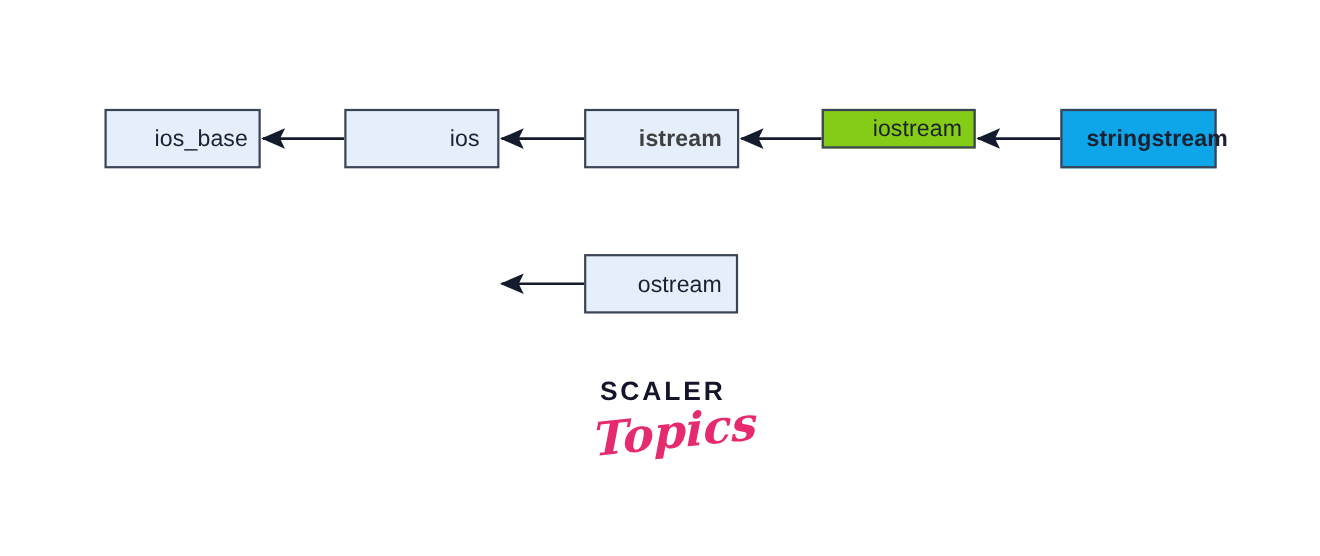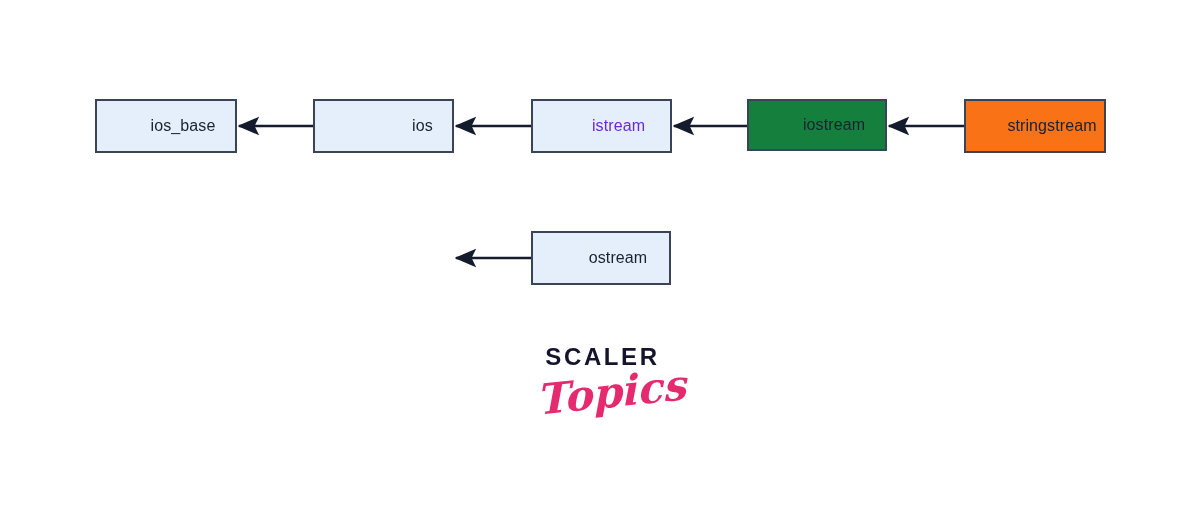--- a/index.html
+++ b/index.html
@@ -32,21 +32,21 @@
     position: absolute;
     box-sizing: border-box;
     background: #e4effb;
     border: 2px solid #3b4356;
     display: flex;
     align-items: center;
     justify-content: center;
   }
   .node-label {
     font-family: "Liberation Sans", "DejaVu Sans", sans-serif;
-    font-size: 16px;
+    font-size: 21px;
     color: #1b2130;
     letter-spacing: 0.1px;
     line-height: 1;
     white-space: nowrap;
     padding-left: 34px;
   }
   .logo {
     position: absolute;
     left: 540px;
     top: 345px;
@@ -96,26 +96,26 @@
       </g>
   </svg>
 
   <div class="node-box" style="left: 95px; top: 99px; width: 142px; height: 54px; background: rgb(228, 239, 251); border-color: rgb(59, 67, 86);">
     <span class="node-label" style="color: rgb(27, 33, 48);">ios_base</span>
   </div>
   <div class="node-box" style="left: 313px; top: 99px; width: 141px; height: 54px; background: rgb(228, 239, 251); border-color: rgb(59, 67, 86);">
     <span class="node-label" style="color: rgb(27, 33, 48); margin-left: 44px;">ios</span>
   </div>
   <div class="node-box" style="left: 531px; top: 99px; width: 141px; height: 54px; background: rgb(228, 239, 251); border-color: rgb(59, 67, 86);">
-    <span class="node-label" style="color: #6d28d9;">istream</span>
+    <span class="node-label" style="color: #404040; font-weight: bold;">istream</span>
   </div>
-  <div class="node-box" style="left: 747px; top: 99px; width: 140px; height: 52px; background: #15803d; border-color: rgb(59, 67, 86); justify-content: center;">
+  <div class="node-box" style="left: 747px; top: 99px; width: 140px; height: 36px; background: #84cc16; border-color: rgb(59, 67, 86); justify-content: center;">
     <span class="node-label" style="color: rgb(27, 33, 48);">iostream</span>
   </div>
-  <div class="node-box" style="left: 964px; top: 99px; width: 142px; height: 54px; background: #f97316; border-color: rgb(59, 67, 86);">
+  <div class="node-box" style="left: 964px; top: 99px; width: 142px; height: 54px; background: #0ea5e9; border-color: rgb(59, 67, 86); font-weight: bold;">
     <span class="node-label" style="color: rgb(27, 33, 48);">stringstream</span>
   </div>
   <div class="node-box" style="left: 531px; top: 231px; width: 140px; height: 54px; background: rgb(228, 239, 251); border-color: rgb(59, 67, 86);">
     <span class="node-label" style="color: rgb(27, 33, 48); text-align: center;">ostream</span>
   </div>
 
   <div class="logo">
     <span class="logo-top" style="color: rgb(20, 20, 43);">SCALER</span>
     <span class="logo-bottom" style="color: rgb(230, 42, 112);">Topics</span>
   </div>

